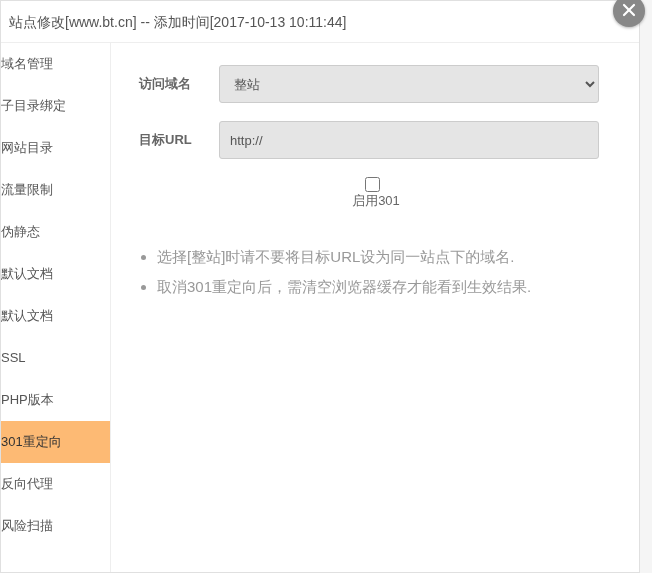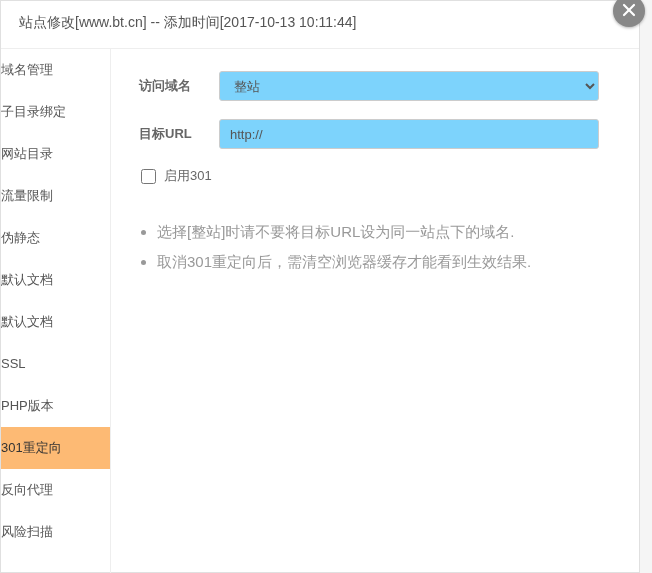--- a/index.html
+++ b/index.html
@@ -14,23 +14,23 @@
     position: relative;
   }
   .dialog {
     background: #fff;
     width: 640px;
     height: 573px;
     position: relative;
     border: 1px solid #e0e0e0;
   }
   .dialog-header {
-    height: 48px;
+    height: 42px;
     line-height: 42px;
-    padding: 0 18px;
+    padding: 0 8px;
     border-bottom: 1px solid #eee;
     font-size: 14px;
     color: #555;
   }
   .close-btn {
     position: absolute;
     top: -6px;
     right: -6px;
     width: 32px;
     height: 32px;
@@ -78,36 +78,37 @@
     width: 80px;
     color: #666;
     font-size: 13px;
     font-weight: bold;
   }
   .form-control {
     flex: 1;
   }
   select.ctl, input.ctl {
     width: 380px;
-    height: 30px;
+    height: 38px;
     border: 1px solid #ccc;
     border-radius: 3px;
     padding: 0 10px;
     font-size: 13px;
     color: #555;
     font-family: inherit;
-    background: #7dd3fc;
+    background: #e5e5e5;
   }
   select.ctl { appearance: auto; }
   input.ctl::placeholder { color: #888; }
   .checkbox-row {
     display: flex;
     align-items: center;
     margin-left: 2px;
     margin-bottom: 32px;
+    flex-direction: column;
   }
   .checkbox-row input[type=checkbox] {
     width: 15px; height: 15px;
     margin-right: 8px;
     cursor: pointer;
   }
   .checkbox-row label {
     color: #666;
     font-size: 13px;
     cursor: pointer;

